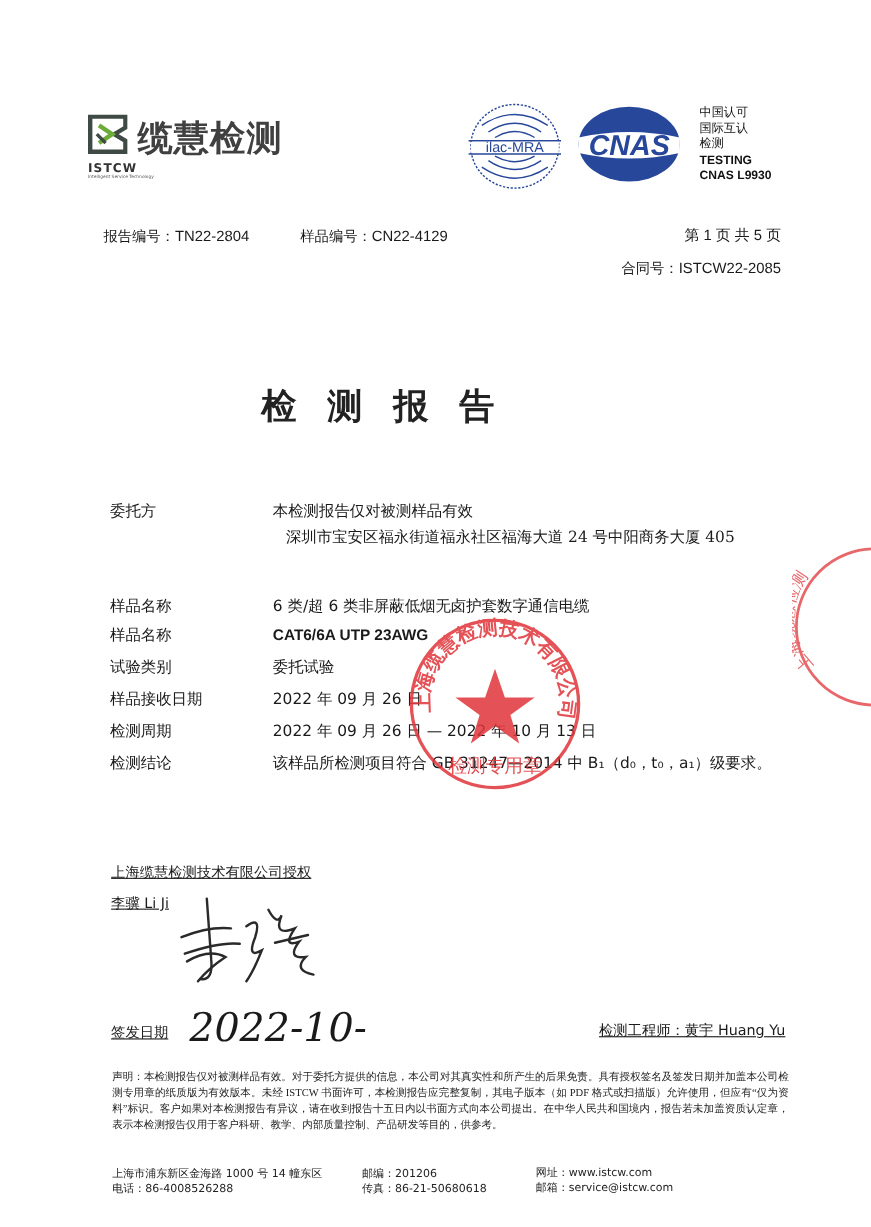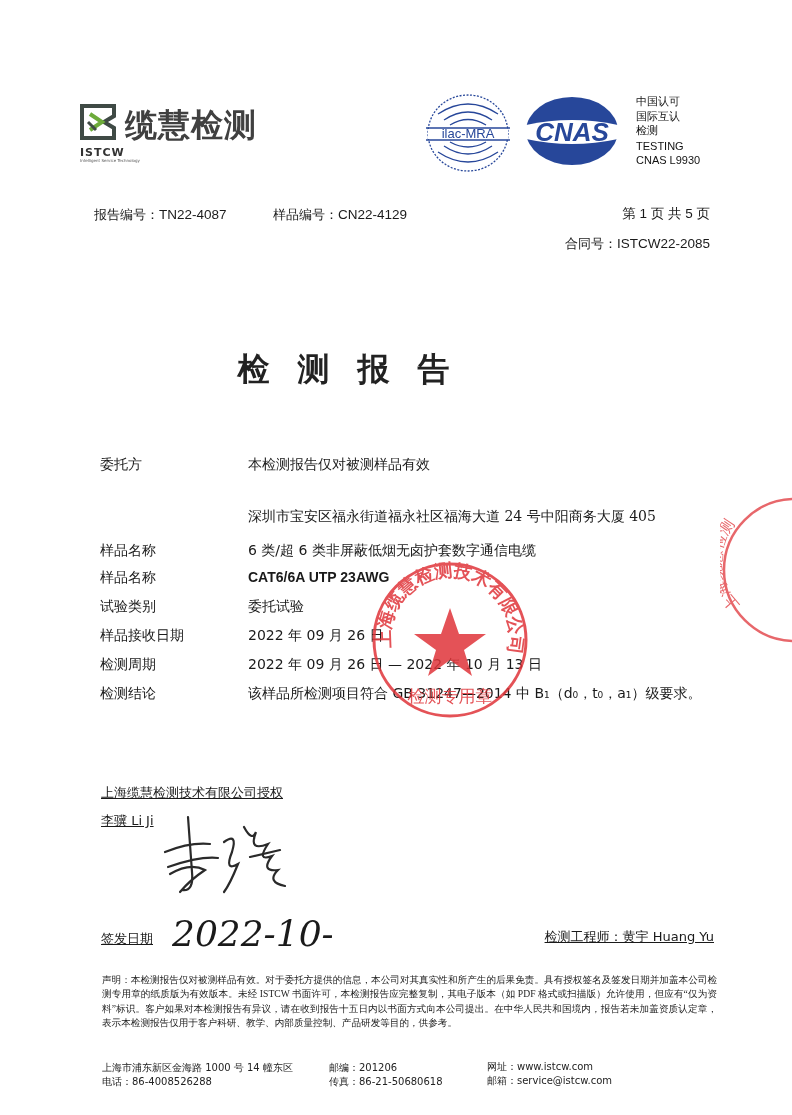--- a/index.html
+++ b/index.html
@@ -8,21 +8,21 @@
   .abs { position: absolute; }
   
   .logo-mark { left: 80px; top: 104px; width: 36px; height: 36px; }
   .logo-text { left: 125px; top: 104px; font-size: 32px; font-weight: bold; color: #404040; letter-spacing: 1px; }
   .logo-sub { left: 80px; top: 146px; font-size: 11px; font-weight: bold; color: #333; letter-spacing: 1px; }
   .logo-tag { left: 80px; top: 158px; font-size: 4px; color: #555; }
   .ilac { left: 420px; top: 92px; width: 96px; height: 82px; }
   .cnas { left: 524px; top: 95px; width: 96px; height: 72px; }
   .cnas-block { left: 636px; top: 95px; font-size: 11px; line-height: 14.5px; color: #111; }
   .cnas-block .cn { font-family: "DejaVu Serif", serif; }
-  .cnas-block .en { font-family: "Liberation Sans", sans-serif; font-weight: normal; }
+  .cnas-block .en { font-family: "Liberation Sans", sans-serif; font-weight: bold; }
   
   .meta { font-size: 13.5px; font-family: "Liberation Sans", sans-serif; }
   .meta .lbl { font-family: "DejaVu Sans", sans-serif; font-size: 13px; }
   
   .title { left: 0; width: 701px; top: 348px; text-align: center; font-family: "DejaVu Serif", serif;
            font-size: 32px; font-weight: bold; letter-spacing: 28px; color: #222; padding-left: 14px; box-sizing: border-box;}
   
   .field-label { left: 100px; font-size: 14px; font-family: "DejaVu Sans", sans-serif; }
   .field-value { left: 248px; font-size: 14px; font-family: "DejaVu Sans", sans-serif; }
   .serif { font-family: "DejaVu Serif", serif; }
@@ -74,35 +74,35 @@
 
 <div class="abs cnas-block">
   <div class="cn">中国认可</div>
   <div class="cn">国际互认</div>
   <div class="cn">检测</div>
   <div class="en">TESTING</div>
   <div class="en">CNAS L9930</div>
 </div>
 
 <div class="abs meta" style="left:94px; top:206px;">
-  <span class="lbl">报告编号：</span><span>TN22-4087</span>
+  <span class="lbl">报告编号：</span><span>TN22-2804</span>
 </div>
 <div class="abs meta" style="left:273px; top:206px;">
   <span class="lbl">样品编号：</span><span>CN22-4129</span>
 </div>
 <div class="abs meta" style="right:82px; top:205px;">第 1 页  共 5 页</div>
 <div class="abs meta" style="right:82px; top:235px;">
   <span class="lbl">合同号：</span><span>ISTCW22-2085</span>
 </div>
 
 <div class="abs title">检测报告</div>
 
 <div class="abs field-label" style="top:456px;">委托方</div>
 <div class="abs field-value serif" style="top:456px;">本检测报告仅对被测样品有效</div>
-<div class="abs field-value serif" style="top:508px;">深圳市宝安区福永街道福永社区福海大道 24 号中阳商务大厦 405</div>
+<div class="abs field-value serif" style="top:480px;margin-left:12px;">深圳市宝安区福永街道福永社区福海大道 24 号中阳商务大厦 405</div>
 
 <div class="abs field-label" style="top:542px;">样品名称</div>
 <div class="abs field-value" style="top:542px;">6 类/超 6 类非屏蔽低烟无卤护套数字通信电缆</div>
 
 <div class="abs field-label" style="top:569px;">样品名称</div>
 <div class="abs field-value sans-bold" style="top:569px;">CAT6/6A UTP 23AWG</div>
 
 <div class="abs field-label" style="top:598px;">试验类别</div>
 <div class="abs field-value" style="top:598px;">委托试验</div>
 

